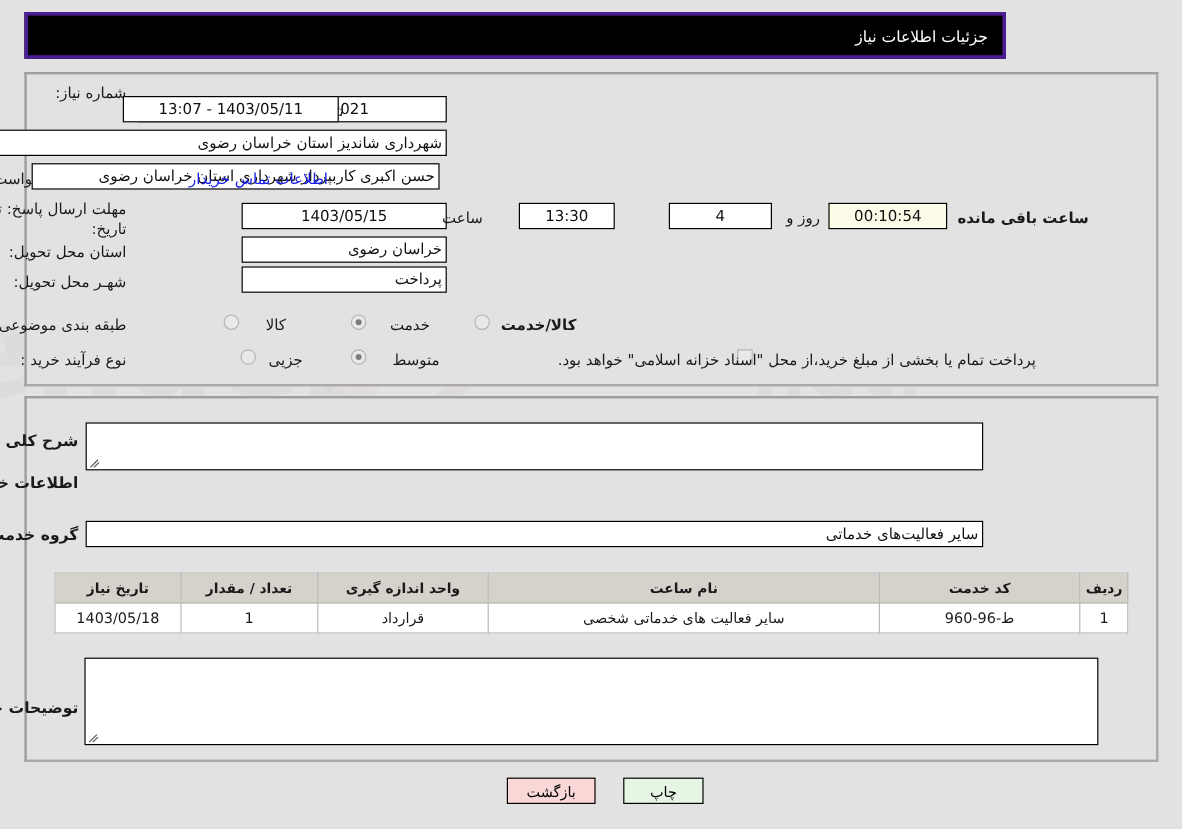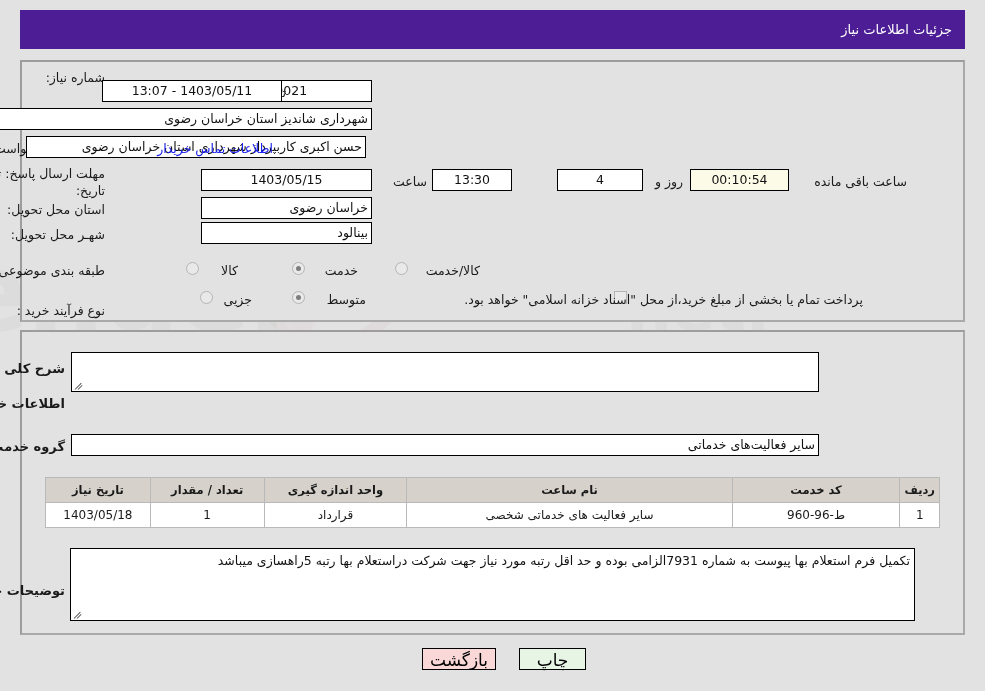--- a/index.html
+++ b/index.html
@@ -25,24 +25,24 @@
     pointer-events: none;
     z-index: 5;
     opacity: .5;
   }
 
   
   .header-bar {
     position: absolute;
     left: 20px;
     top: 10px;
-    width: 945px;
+    width: 818px;
     height: 39px;
-    background: #4c1d95;
-    border: 1px solid #4c1d95;
+    background: #000000;
+    border: 3px solid #4c1d95;
     box-sizing: border-box;
     z-index: 10;
   }
   .header-title {
     position: absolute;
     right: 12px;
     top: 11px;
     color: #ffffff;
     font-size: 13px;
     white-space: nowrap;
@@ -163,21 +163,21 @@
     font-size: 11.5px;
   }
   .tbl td { background: #ffffff; font-size: 12px; }
 
   
   .btn {
     position: absolute;
     height: 22px;
     border: 1px solid #000000;
     box-sizing: border-box;
-    font-size: 17px;
+    font-size: 12px;
     line-height: 20px;
     text-align: center;
     cursor: pointer;
     font-family: "DejaVu Sans", "Liberation Sans", sans-serif;
   }
   .btn.print  { background: #e7f5e4; }
   .btn.back   { background: #fbd8d8; }
 </style>
 </head>
 <body>
@@ -214,46 +214,46 @@
 <div class="fld right" style="right:613px; top:108px; width:385px; z-index:20;">شهرداری شاندیز استان خراسان رضوی</div>
 
 <div class="lbl" style="right:880px; top:141px; z-index:20;">ایجاد کننده درخواست:</div>
 <div class="fld right" style="right:619px; top:136px; width:340px; z-index:20;">حسن اکبری کاربپرداز شهرداری استان خراسان رضوی</div>
 <a class="lbl link" href="#" style="right:712px; top:141px; z-index:20; text-decoration:none;">اطلاعات تماس خریدار</a>
 
 <div class="lbl" style="right:880px; top:166px; z-index:20;">مهلت ارسال پاسخ: تا</div>
 <div class="lbl" style="right:880px; top:183px; z-index:20;">تاریخ:</div>
 
 <div class="fld center" style="right:613px; top:169px; width:171px; z-index:20;">1403/05/15</div>
-<div class="lbl" style="right:558px; top:174px; z-index:20;">ساعت</div>
+<div class="lbl" style="right:583px; top:174px; z-index:20;">ساعت</div>
 <div class="fld center" style="right:473px; top:169px; width:80px; z-index:20;">13:30</div>
 
 <div class="fld center" style="right:342px; top:169px; width:86px; z-index:20;">4</div>
 <div class="lbl" style="right:302px; top:174px; z-index:20;">روز و</div>
 <div class="fld center yellow" style="right:196px; top:169px; width:99px; z-index:20;">00:10:54</div>
-<div class="lbl" style="right:78px; top:174px; z-index:20;">ساعت باقی مانده</div>
+<div class="lbl" style="right:78px; top:174px; z-index:20;font-weight:bold;">ساعت باقی مانده</div>
 
 <div class="lbl" style="right:880px; top:202px; z-index:20;">استان محل تحویل:</div>
 <div class="fld right" style="right:613px; top:197px; width:171px; z-index:20;">خراسان رضوی</div>
 
 <div class="lbl" style="right:880px; top:227px; z-index:20;">شهـر محل تحویل:</div>
-<div class="fld right" style="right:613px; top:222px; width:171px; z-index:20;">بینالود</div>
+<div class="fld right" style="right:613px; top:222px; width:171px; z-index:20;">پرداخت</div>
 
 <div class="lbl" style="right:880px; top:263px; z-index:20;">طبقه بندی موضوعی:</div>
 
 <span class="radio" id="cat-radio-0" style="right:786px; top:262px; z-index:20;"></span>
 <div class="lbl" style="right:747px; top:263px; z-index:20;">کالا</div>
 
 <span class="radio on" id="cat-radio-1" style="right:680px; top:262px; z-index:20;"></span>
 <div class="lbl" style="right:627px; top:263px; z-index:20;">خدمت</div>
 
 <span class="radio" id="cat-radio-2" style="right:577px; top:262px; z-index:20;"></span>
-<div class="lbl" style="right:505px; top:263px; z-index:20;">کالا/خدمت</div>
-
-<div class="lbl" style="right:880px; top:292px; z-index:20;margin-top:11px;">نوع فرآیند خرید :</div>
+<div class="lbl" style="right:505px; top:263px; z-index:20;font-weight:bold;">کالا/خدمت</div>
+
+<div class="lbl" style="right:880px; top:292px; z-index:20;">نوع فرآیند خرید :</div>
 
 <span class="radio" id="proc-radio-0" style="right:772px; top:291px; z-index:20;"></span>
 <div class="lbl" style="right:733px; top:292px; z-index:20;">جزیی</div>
 
 <span class="radio on" id="proc-radio-1" style="right:680px; top:291px; z-index:20;"></span>
 <div class="lbl" style="right:619px; top:292px; z-index:20;">متوسط</div>
 
 <span class="chk" id="treasury-chk" style="right:358px; top:291px; z-index:20;"></span>
 <div class="lbl" style="right:122px; top:292px; z-index:20;">پرداخت تمام یا بخشی از مبلغ خرید،از محل "اسناد خزانه اسلامی" خواهد بود.</div>
 
@@ -290,21 +290,20 @@
       <td>سایر فعالیت های خدماتی شخصی</td>
       <td>قرارداد</td>
       <td>1</td>
       <td>1403/05/18</td>
     </tr>
   </tbody>
 </table>
 
 <div class="lbl bold" style="right:920px; top:583px; z-index:20; font-size:13px;">توضیحات خریدار:</div>
 <div class="area" style="right:70px; top:548px; width:845px; height:73px; z-index:20;">
-  <span>تکمیل فرم استعلام بها پیوست به شماره 7931الزامی بوده و حد اقل رتبه مورد نیاز جهت شرکت دراستعلام بها رتبه 5راهسازی میباشد</span>
   <span class="grip">
     <i style="width:9px; top:8px; left:0; transform:rotate(-45deg);"></i>
     <i style="width:6px; top:8px; left:3px; transform:rotate(-45deg);"></i>
   </span>
 </div>
 
 <button class="btn print" style="right:399px; top:648px; width:67px; z-index:20;">چاپ</button>
 <button class="btn back" style="right:489px; top:648px; width:74px; z-index:20;">بازگشت</button>
 
 </body></html>

